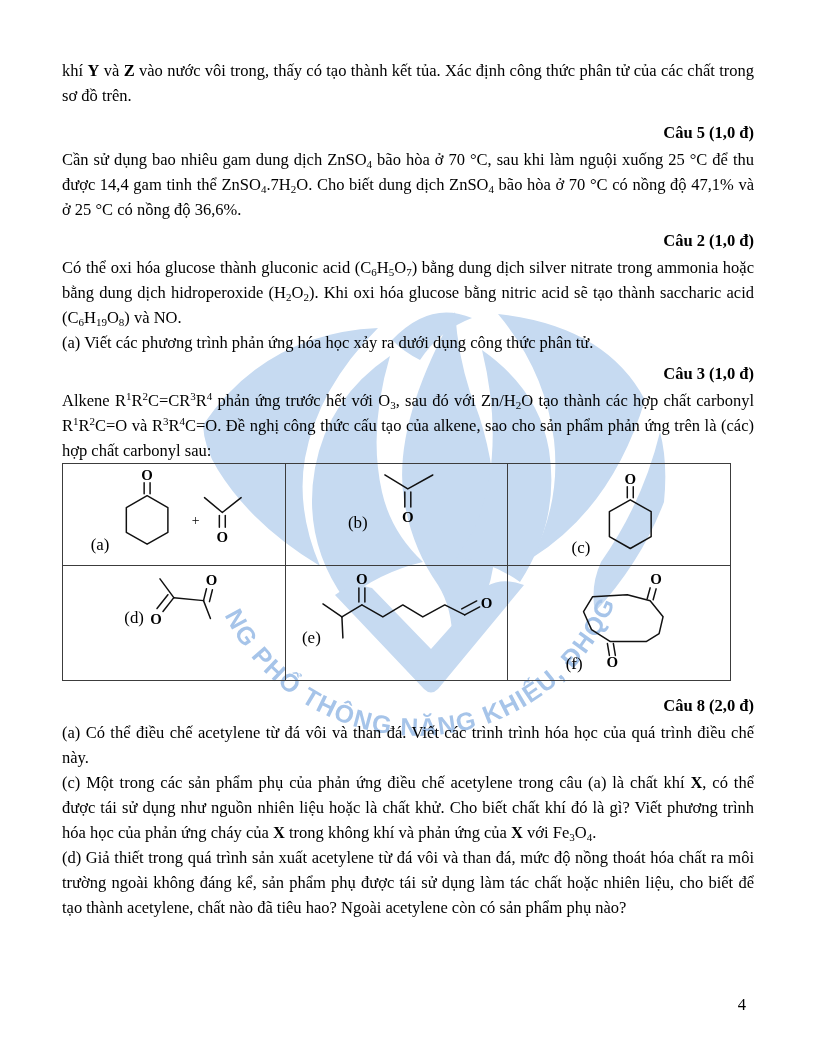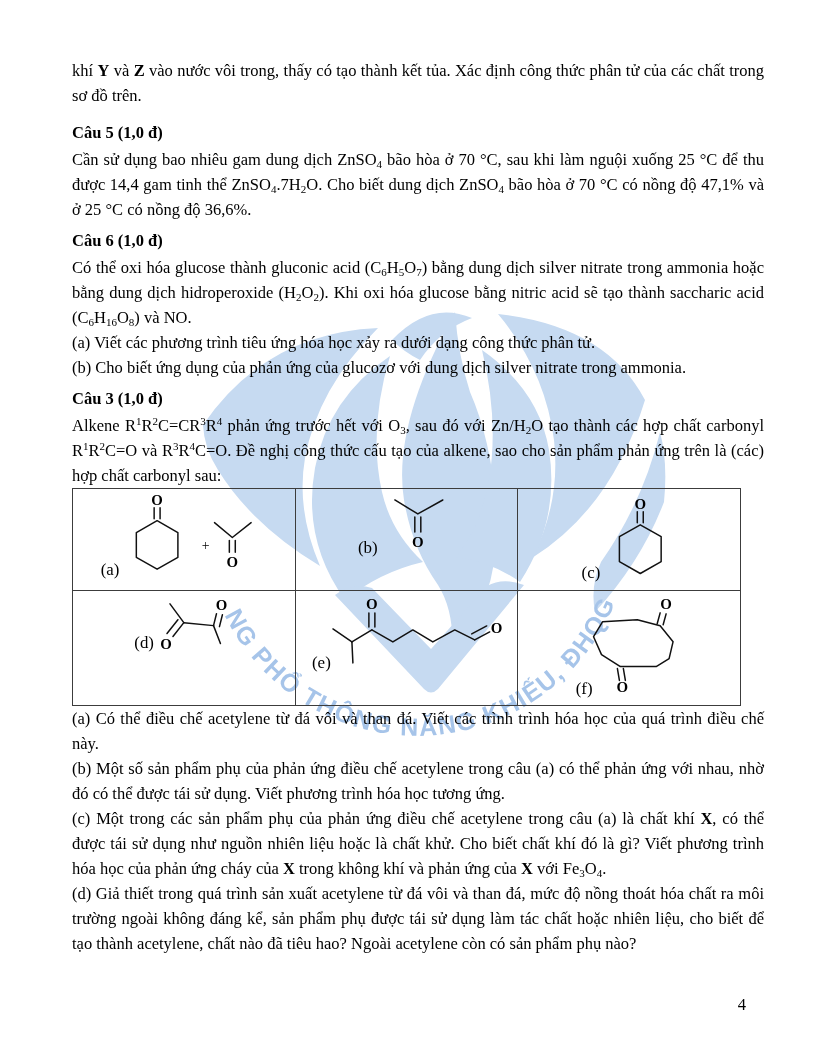--- a/index.html
+++ b/index.html
@@ -2,23 +2,23 @@
 <html><head>
 <meta charset="utf-8">
 <style>
   html,body { margin:0; padding:0; background:#ffffff; }
   .page {
     position:relative; width:816px; height:1056px; background:#ffffff;
     font-family:"Liberation Serif","DejaVu Serif",serif;
     font-size:16.5px; color:#000; overflow:hidden;
   }
   .watermark { position:absolute; left:0; top:0; z-index:0; pointer-events:none; }
-  .content { position:absolute; left:72px; top:58px; width:692px; z-index:1; }
+  .content { position:absolute; left:62px; top:58px; width:692px; z-index:1; }
   p { margin:0; line-height:25px; text-align:justify; }
-  p.heading { font-weight:bold; text-align:left; margin:6px 0 2px 0; }
+  p.heading { font-weight:bold; text-align:right; margin:6px 0 2px 0; }
   p.heading.big-gap { margin-top:12px; }
   sub { font-size:11px; vertical-align:-3px; line-height:0; }
   sup { font-size:11px; vertical-align:6px; line-height:0; }
   table.structures {
     border-collapse:collapse; table-layout:fixed;
     width:669px; margin:0;
   }
   table.structures td {
     border:1px solid #3c3c3c; padding:0; vertical-align:top; background:transparent;
   }
@@ -53,24 +53,23 @@
     </text>
   </svg>
 
   <div class="content">
 
     <p>khí <b>Y</b> và <b>Z</b> vào nước vôi trong, thấy có tạo thành kết tủa. Xác định công thức phân tử của các chất trong sơ đồ trên.</p>
 
     <p class="heading big-gap">Câu 5 (1,0 đ)</p>
     <p>Cần sử dụng bao nhiêu gam dung dịch ZnSO<sub>4</sub> bão hòa ở 70 °C, sau khi làm nguội xuống 25 °C để thu được 14,4 gam tinh thể ZnSO<sub>4</sub>.7H<sub>2</sub>O. Cho biết dung dịch ZnSO<sub>4</sub> bão hòa ở 70 °C có nồng độ 47,1% và ở 25 °C có nồng độ 36,6%.</p>
 
-    <p class="heading">Câu 6 (1,0 đ)</p>
-    <p>Có thể oxi hóa glucose thành gluconic acid (C<sub>6</sub>H<sub>5</sub>O<sub>7</sub>) bằng dung dịch silver nitrate trong ammonia hoặc bằng dung dịch hidroperoxide (H<sub>2</sub>O<sub>2</sub>). Khi oxi hóa glucose bằng nitric acid sẽ tạo thành saccharic acid (C<sub>6</sub>H<sub>16</sub>O<sub>8</sub>) và NO.</p>
-    <p>(a) Viết các phương trình tiêu ứng hóa học xảy ra dưới dạng công thức phân tử.</p>
-    <p>(b) Cho biết ứng dụng của phản ứng của glucozơ với dung dịch silver nitrate trong ammonia.</p>
+    <p class="heading">Câu 2 (1,0 đ)</p>
+    <p>Có thể oxi hóa glucose thành gluconic acid (C<sub>6</sub>H<sub>5</sub>O<sub>7</sub>) bằng dung dịch silver nitrate trong ammonia hoặc bằng dung dịch hidroperoxide (H<sub>2</sub>O<sub>2</sub>). Khi oxi hóa glucose bằng nitric acid sẽ tạo thành saccharic acid (C<sub>6</sub>H<sub>19</sub>O<sub>8</sub>) và NO.</p>
+    <p>(a) Viết các phương trình phản ứng hóa học xảy ra dưới dụng công thức phân tử.</p>
 
     <p class="heading">Câu 3 (1,0 đ)</p>
     <p>Alkene R<sup>1</sup>R<sup>2</sup>C=CR<sup>3</sup>R<sup>4</sup> phản ứng trước hết với O<sub>3</sub>, sau đó với Zn/H<sub>2</sub>O tạo thành các hợp chất carbonyl R<sup>1</sup>R<sup>2</sup>C=O và R<sup>3</sup>R<sup>4</sup>C=O. Đề nghị công thức cấu tạo của alkene, sao cho sản phẩm phản ứng trên là (các) hợp chất carbonyl sau:</p>
 
     <table class="structures">
       <tbody>
           <tr class="r1">
         <td>
           <svg class="struct" viewBox="0 0 224 101" preserveAspectRatio="none">
             <g class="sk">
@@ -157,20 +156,20 @@
             </g>
             <text class="atom" x="149" y="18" text-anchor="middle">O</text>
             <text class="atom" x="105" y="102" text-anchor="middle">O</text>
             <text class="cell-label" x="58" y="104">(f)</text>
           </svg>
         </td>
       </tr>
     </tbody>
       </table>
 
+    <p class="heading big-gap">Câu 8 (2,0 đ)</p>
     <p>(a) Có thể điều chế acetylene từ đá vôi và than đá. Viết các trình trình hóa học của quá trình điều chế này.</p>
-    <p>(b) Một số sản phẩm phụ của phản ứng điều chế acetylene trong câu (a) có thể phản ứng với nhau, nhờ đó có thể được tái sử dụng. Viết phương trình hóa học tương ứng.</p>
     <p>(c) Một trong các sản phẩm phụ của phản ứng điều chế acetylene trong câu (a) là chất khí <b>X</b>, có thể được tái sử dụng như nguồn nhiên liệu hoặc là chất khử. Cho biết chất khí đó là gì? Viết phương trình hóa học của phản ứng cháy của <b>X</b> trong không khí và phản ứng của <b>X</b> với Fe<sub>3</sub>O<sub>4</sub>.</p>
     <p>(d) Giả thiết trong quá trình sản xuất acetylene từ đá vôi và than đá, mức độ nồng thoát hóa chất ra môi trường ngoài không đáng kể, sản phẩm phụ được tái sử dụng làm tác chất hoặc nhiên liệu, cho biết để tạo thành acetylene, chất nào đã tiêu hao? Ngoài acetylene còn có sản phẩm phụ nào?</p>
   </div>
 
   <div class="page-number">4</div>
 </div>
 
 </body></html>

